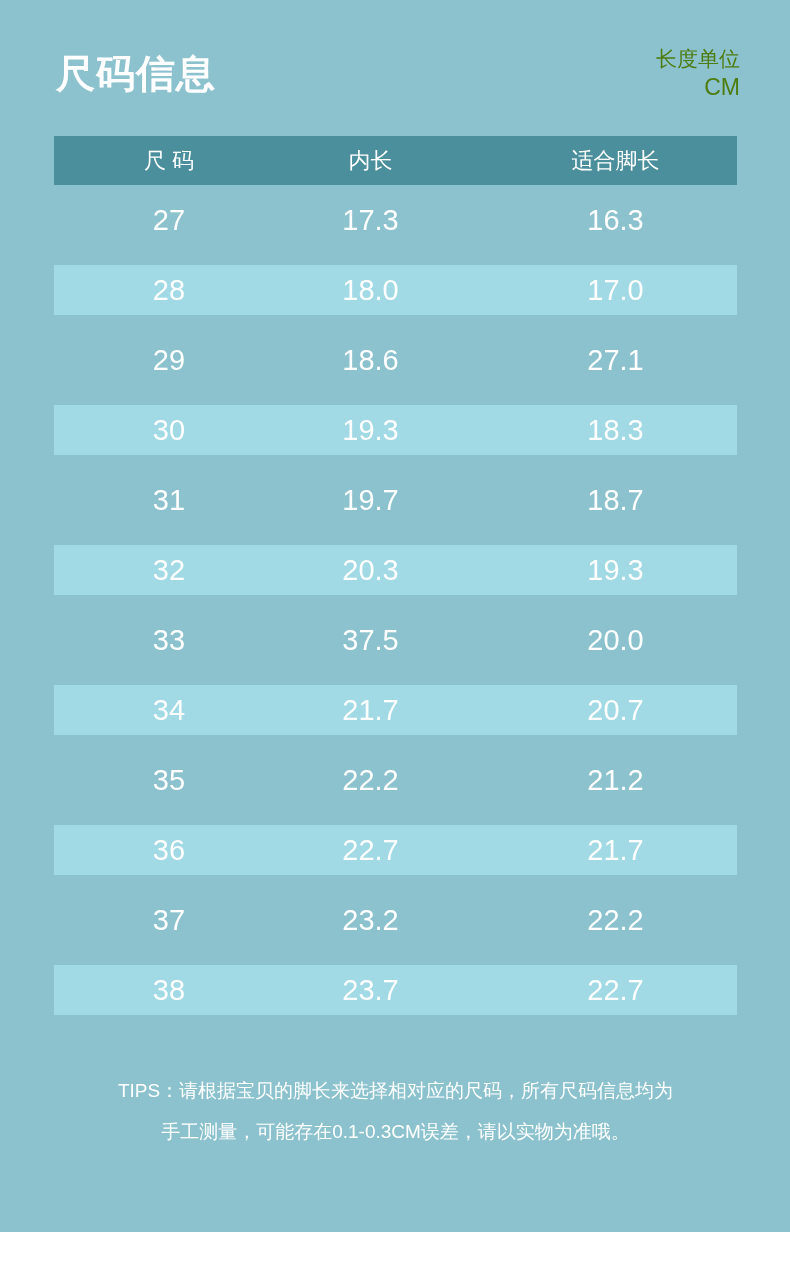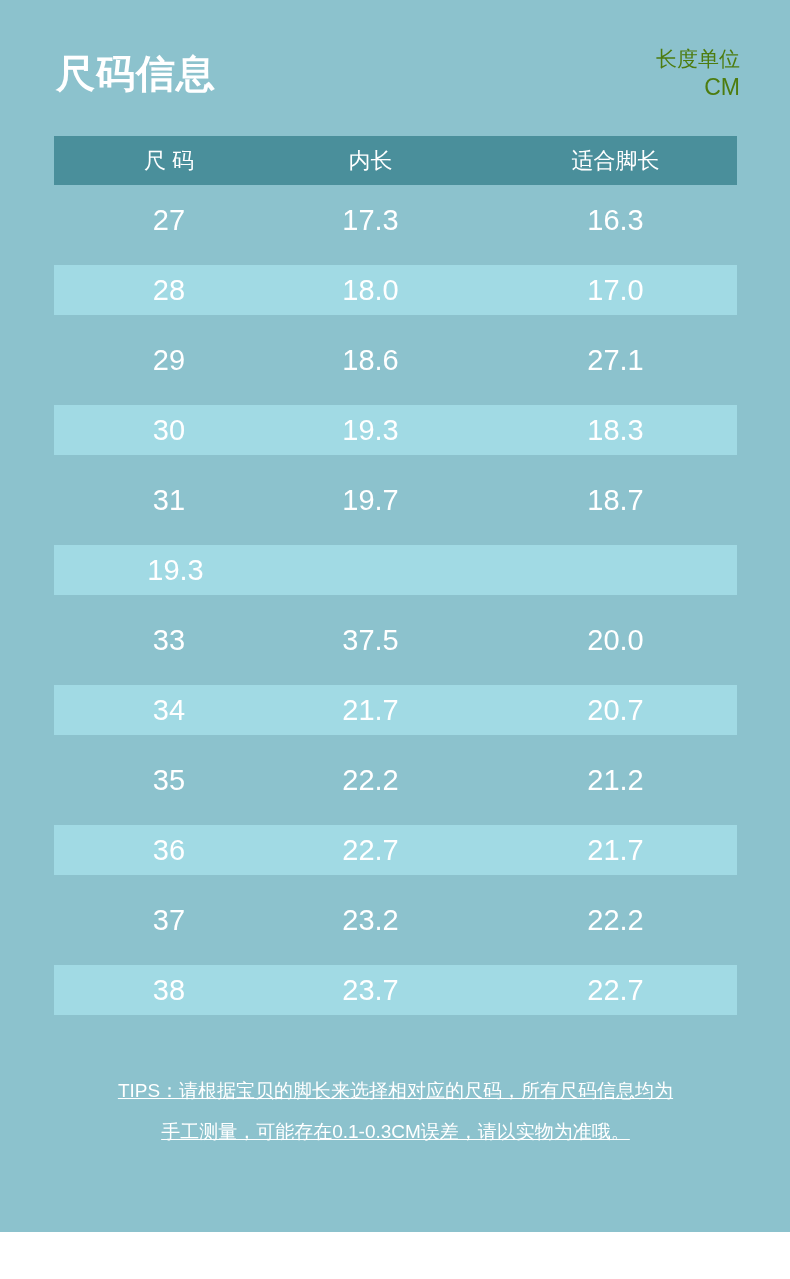--- a/index.html
+++ b/index.html
@@ -106,21 +106,21 @@
   
   #tips {
     position:absolute;
     left:54px; top:1070px;
     width:683px;
     text-align:center;
     color:#ffffff;
     font-size:19px;
     line-height:41px;
   }
-  #tips .tips-line { white-space:nowrap;text-decoration:underline; }
+  #tips .tips-line { white-space:nowrap; }
 </style>
 </head>
 <body>
 
 <div id="page">
   <div id="panel"></div>
 
   <div id="title">尺码信息</div>
 
   <div id="unit-block">
@@ -154,20 +154,22 @@
           <div class="cell col-1">30</div>
           <div class="cell col-2">19.3</div>
           <div class="cell col-3">18.3</div>
         </div>
         <div class="tbody-row">
           <div class="cell col-1">31</div>
           <div class="cell col-2">19.7</div>
           <div class="cell col-3">18.7</div>
         </div>
         <div class="tbody-row alt">
+          <div class="cell col-1">32</div>
+          <div class="cell col-2">20.3</div>
           <div class="cell col-3">19.3</div>
         </div>
         <div class="tbody-row">
           <div class="cell col-1">33</div>
           <div class="cell col-2">37.5</div>
           <div class="cell col-3">20.0</div>
         </div>
         <div class="tbody-row alt">
           <div class="cell col-1">34</div>
           <div class="cell col-2">21.7</div>

